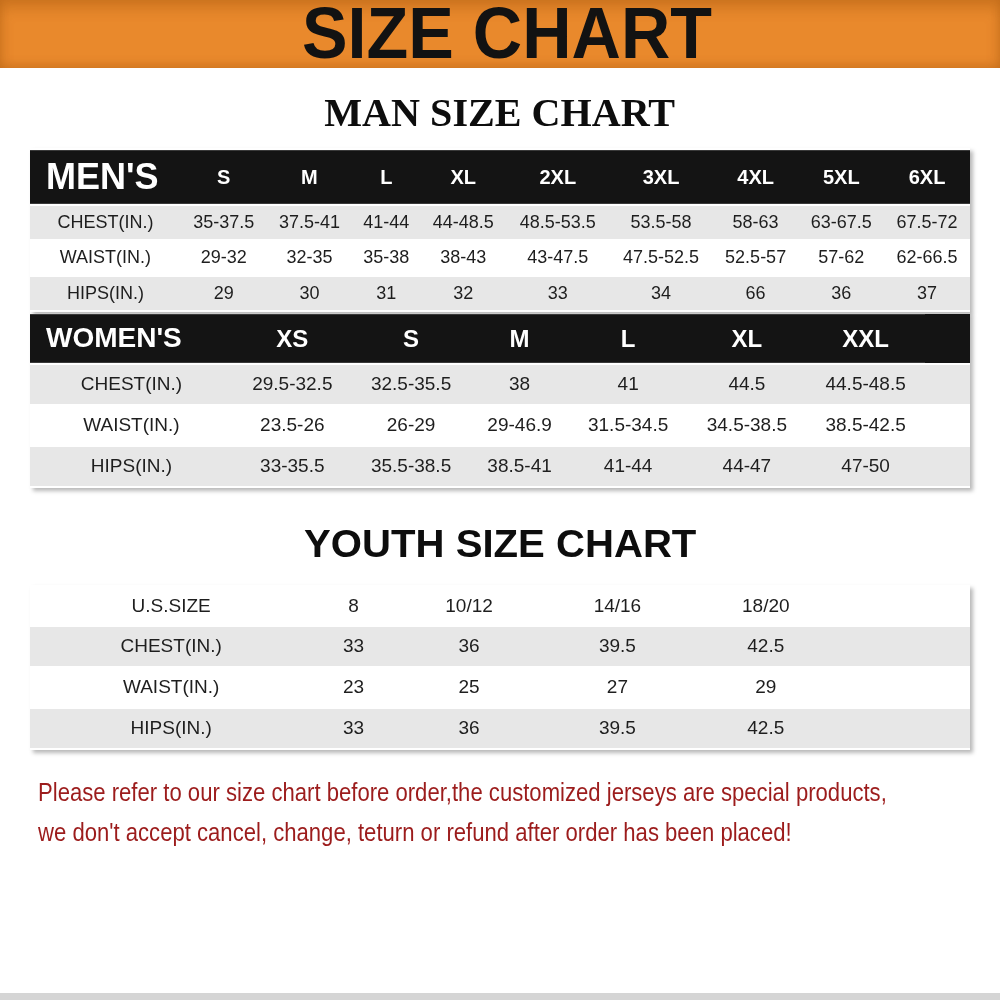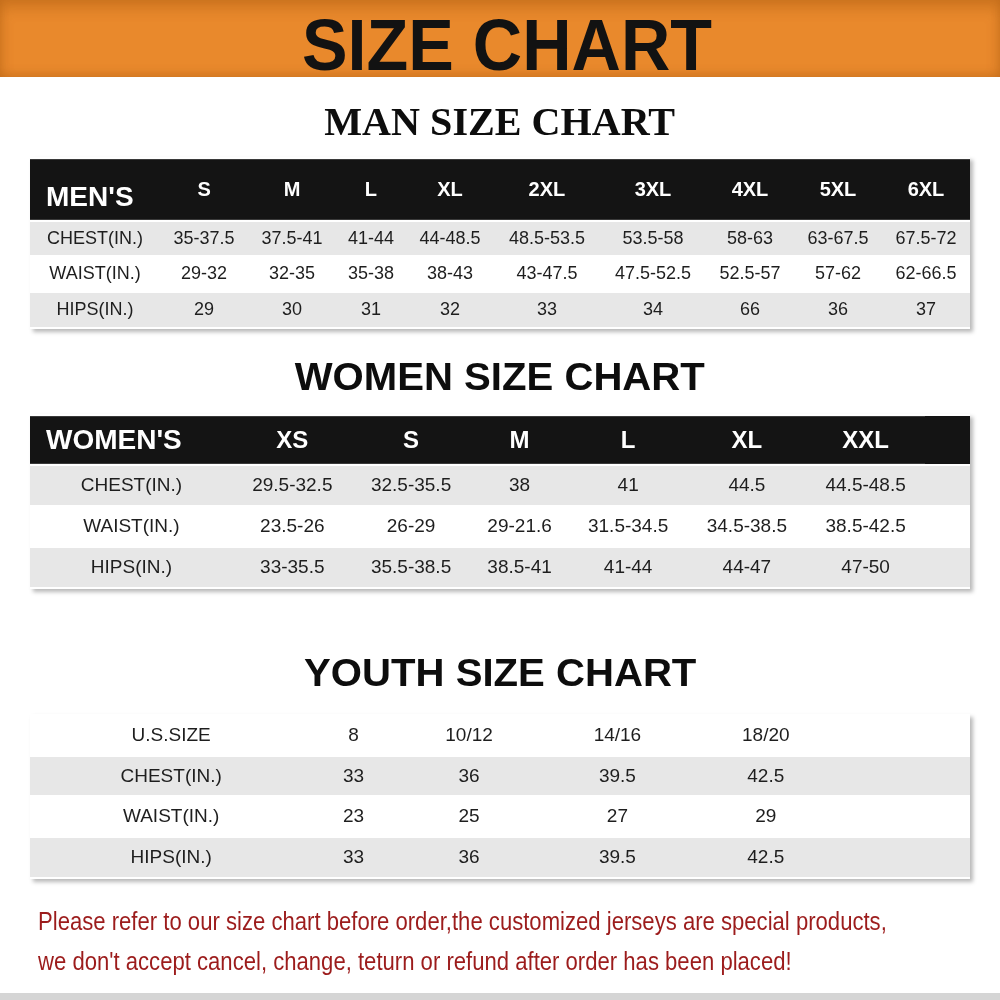--- a/index.html
+++ b/index.html
@@ -2,54 +2,54 @@
 <html style="--banner-bg: #E9892C; --table-header-bg: #141414; --table-header-text: #FFFFFF; --row-alt-bg: #E7E7E7; --row-bg: #FFFFFF; --body-text: #1E1E1E; --footer-text: #9C1C1C; --bottom-strip: #D5D5D5;"><head>
 <meta charset="utf-8">
 <style>
   html,body { margin:0; padding:0; }
   body {
     width:1000px; height:1000px; background:#fff; overflow:hidden; position:relative;
     font-family:"Liberation Sans","DejaVu Sans",sans-serif; color:var(--body-text,#1e1e1e);
   }
   
   .banner {
-    height:77px; background:var(--banner-bg,#E9892C);
-    display:flex; align-items:flex-end; justify-content:center;
+    height:68px; background:var(--banner-bg,#E9892C);
+    display:flex; align-items:flex-start; justify-content:center;
     box-shadow: inset 0 8px 14px rgba(140,70,0,.30), inset 0 -4px 8px rgba(140,70,0,.22);
     padding-left: 14px;
   }
   .banner-title {
     display:inline-block; font-size:56px; font-weight:700; color:#121212;
     letter-spacing:0px; transform:scale(1.22,1.30); white-space:nowrap;
   }
   
   .section-heading { text-align:center; }
   .heading-text {
     display:inline-block; font-size:34px; font-weight:700; color:#0d0d0d;
     transform:scale(1.18,1.15); white-space:nowrap; letter-spacing:0;
   }
   .section-man  .section-heading { margin:26px 0 16px;font-family:Liberation Serif, serif; }
   .section-women .section-heading { margin:28px 0 18px; }
-  .section-youth .section-heading { margin:64px 0 22px; }
+  .section-youth .section-heading { margin:36px 0 22px; }
   
   .size-table {
     display:table; width:940px; margin:0 auto; table-layout:auto;
     border-collapse:separate; border-spacing:0 2px;
     box-shadow:3px 3px 4px rgba(0,0,0,.28);
   }
   .t-header { display:table-row; background:var(--table-header-bg,#141414); }
   .t-row    { display:table-row; background:var(--row-bg,#FFFFFF); }
   .size-table > div:nth-child(even) { background:var(--row-alt-bg,#E7E7E7); }
   .hcell {
     display:table-cell; color:var(--table-header-text,#fff); font-weight:700;
     text-align:center; vertical-align:middle; line-height:1.1;
     border-top:1px solid #3a3a3a; border-bottom:1px solid #3a3a3a;
   }
   .men .hcell { font-size:20px; padding:9px 6px; }
-  .men .hcell:first-child { font-size:28px; text-align:left; padding:22px 0 6px 16px; }
+  .men .hcell:first-child { font-size:36px; text-align:left; padding:6px 0 6px 16px; }
   .women .hcell, .youth .hcell { font-size:24px; padding:8px 6px; }
   .women .hcell:first-child, .youth .hcell:first-child
     { font-size:28px; text-align:left; padding-left:16px; }
   .cell {
     display:table-cell; text-align:center; vertical-align:middle; line-height:1.2;
   }
   .men .cell   { font-size:18px; padding:6px 6px; }
   .women .cell, .youth .cell { font-size:19px; padding:8px 6px; }
   
   .women .t-header::after, .women .t-row::after
@@ -125,23 +125,20 @@
         <div class="cell">33</div>
         <div class="cell">34</div>
         <div class="cell">66</div>
         <div class="cell">36</div>
         <div class="cell">37</div>
       </div>
   </div>
 </div>
 
 <div class="section-women">
-  <div class="section-heading">
-    <span class="heading-text">WOMEN SIZE CHART</span>
-  </div>
   <div class="size-table women">
     <div class="t-header">
         <div class="hcell">WOMEN'S</div>
         <div class="hcell">XS</div>
         <div class="hcell">S</div>
         <div class="hcell">M</div>
         <div class="hcell">L</div>
         <div class="hcell">XL</div>
         <div class="hcell">XXL</div>
       </div>
@@ -151,21 +148,21 @@
         <div class="cell">32.5-35.5</div>
         <div class="cell">38</div>
         <div class="cell">41</div>
         <div class="cell">44.5</div>
         <div class="cell">44.5-48.5</div>
       </div>
     <div class="t-row">
         <div class="cell">WAIST(IN.)</div>
         <div class="cell">23.5-26</div>
         <div class="cell">26-29</div>
-        <div class="cell">29-21.6</div>
+        <div class="cell">29-46.9</div>
         <div class="cell">31.5-34.5</div>
         <div class="cell">34.5-38.5</div>
         <div class="cell">38.5-42.5</div>
       </div>
     <div class="t-row">
         <div class="cell">HIPS(IN.)</div>
         <div class="cell">33-35.5</div>
         <div class="cell">35.5-38.5</div>
         <div class="cell">38.5-41</div>
         <div class="cell">41-44</div>

